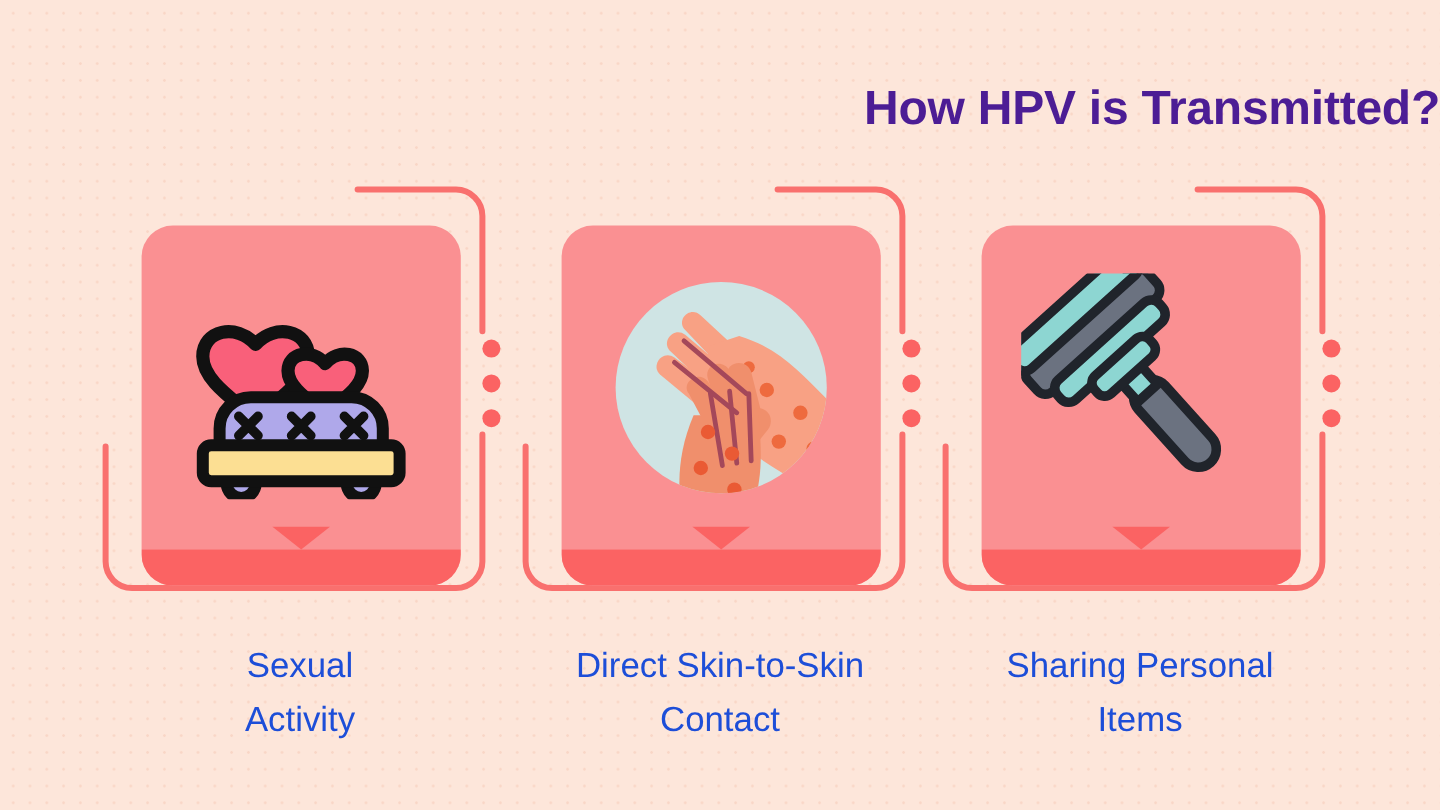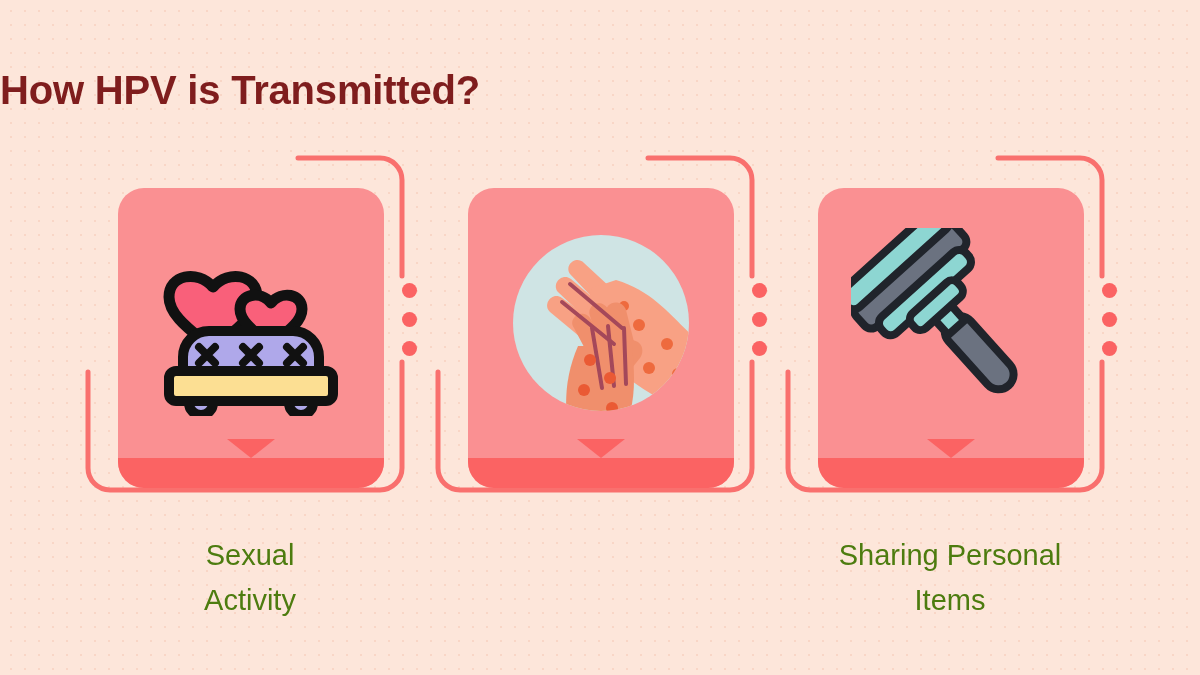--- a/index.html
+++ b/index.html
@@ -29,24 +29,24 @@
 
   #page {
     position:absolute; inset:0;
     z-index:1;
   }
 
   
   #page-title {
     position:absolute;
     top:68px; left:0; width:1200px;
-    text-align:left;
+    text-align:right;
     font-size:40px;
     font-weight:bold;
-    color:#7f1d1d;
+    color:#4c1d95;
     letter-spacing:-.2px;
     white-space:nowrap;
   }
 
   
   .card-group {
     position:absolute;
     top:150px;
     width:340px;
     height:370px;
@@ -120,21 +120,21 @@
   }
 
   
   .caption {
     position:absolute;
     top:533px;
     width:340px;
     text-align:center;
     font-size:29px;
     line-height:1.55;
-    color:#4d7c0f;
+    color:#1d4ed8;
     white-space:pre-line;
   }
   .caption.c0 { left:80px; }
   .caption.c1 { left:420px; width:360px; }
   .caption.c2 { left:780px;text-align:center; }
 </style>
 </head>
 <body>
 
 <div id="dot-texture"></div>
@@ -290,16 +290,18 @@
 
     <div class="dots">
       <span class="dot"></span>
       <span class="dot"></span>
       <span class="dot"></span>
     </div>
   </div>
 
   <div class="caption c0">Sexual
 Activity</div>
+  <div class="caption c1">Direct Skin-to-Skin
+Contact</div>
   <div class="caption c2">Sharing Personal
 Items</div>
 
 </div>
 
 </body></html>

